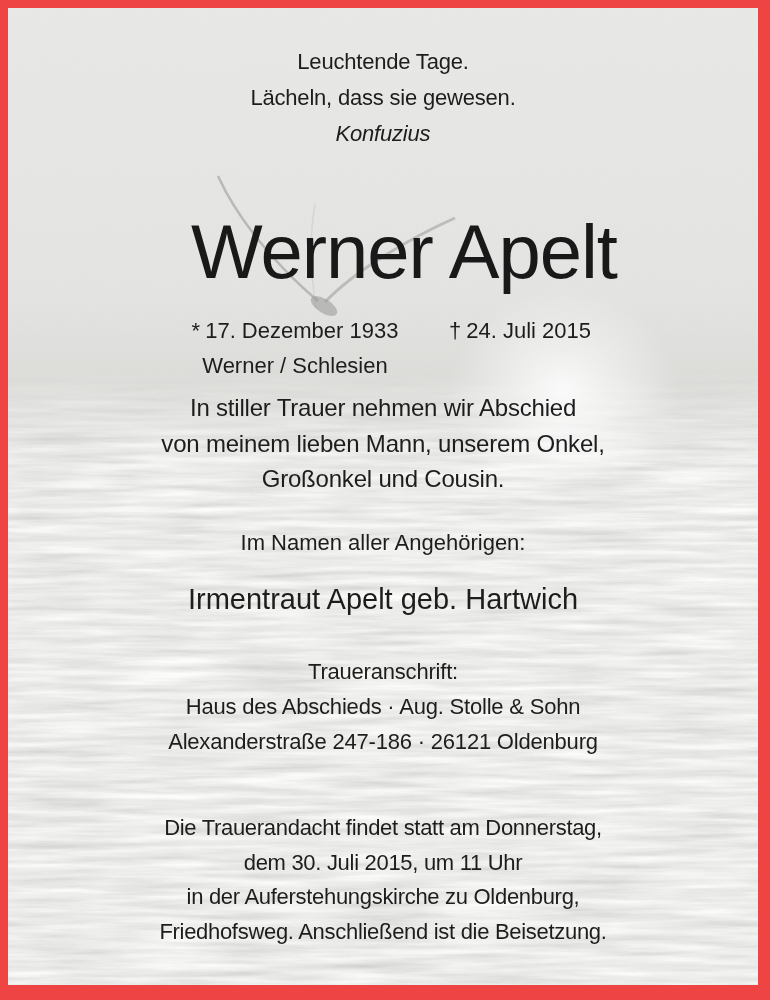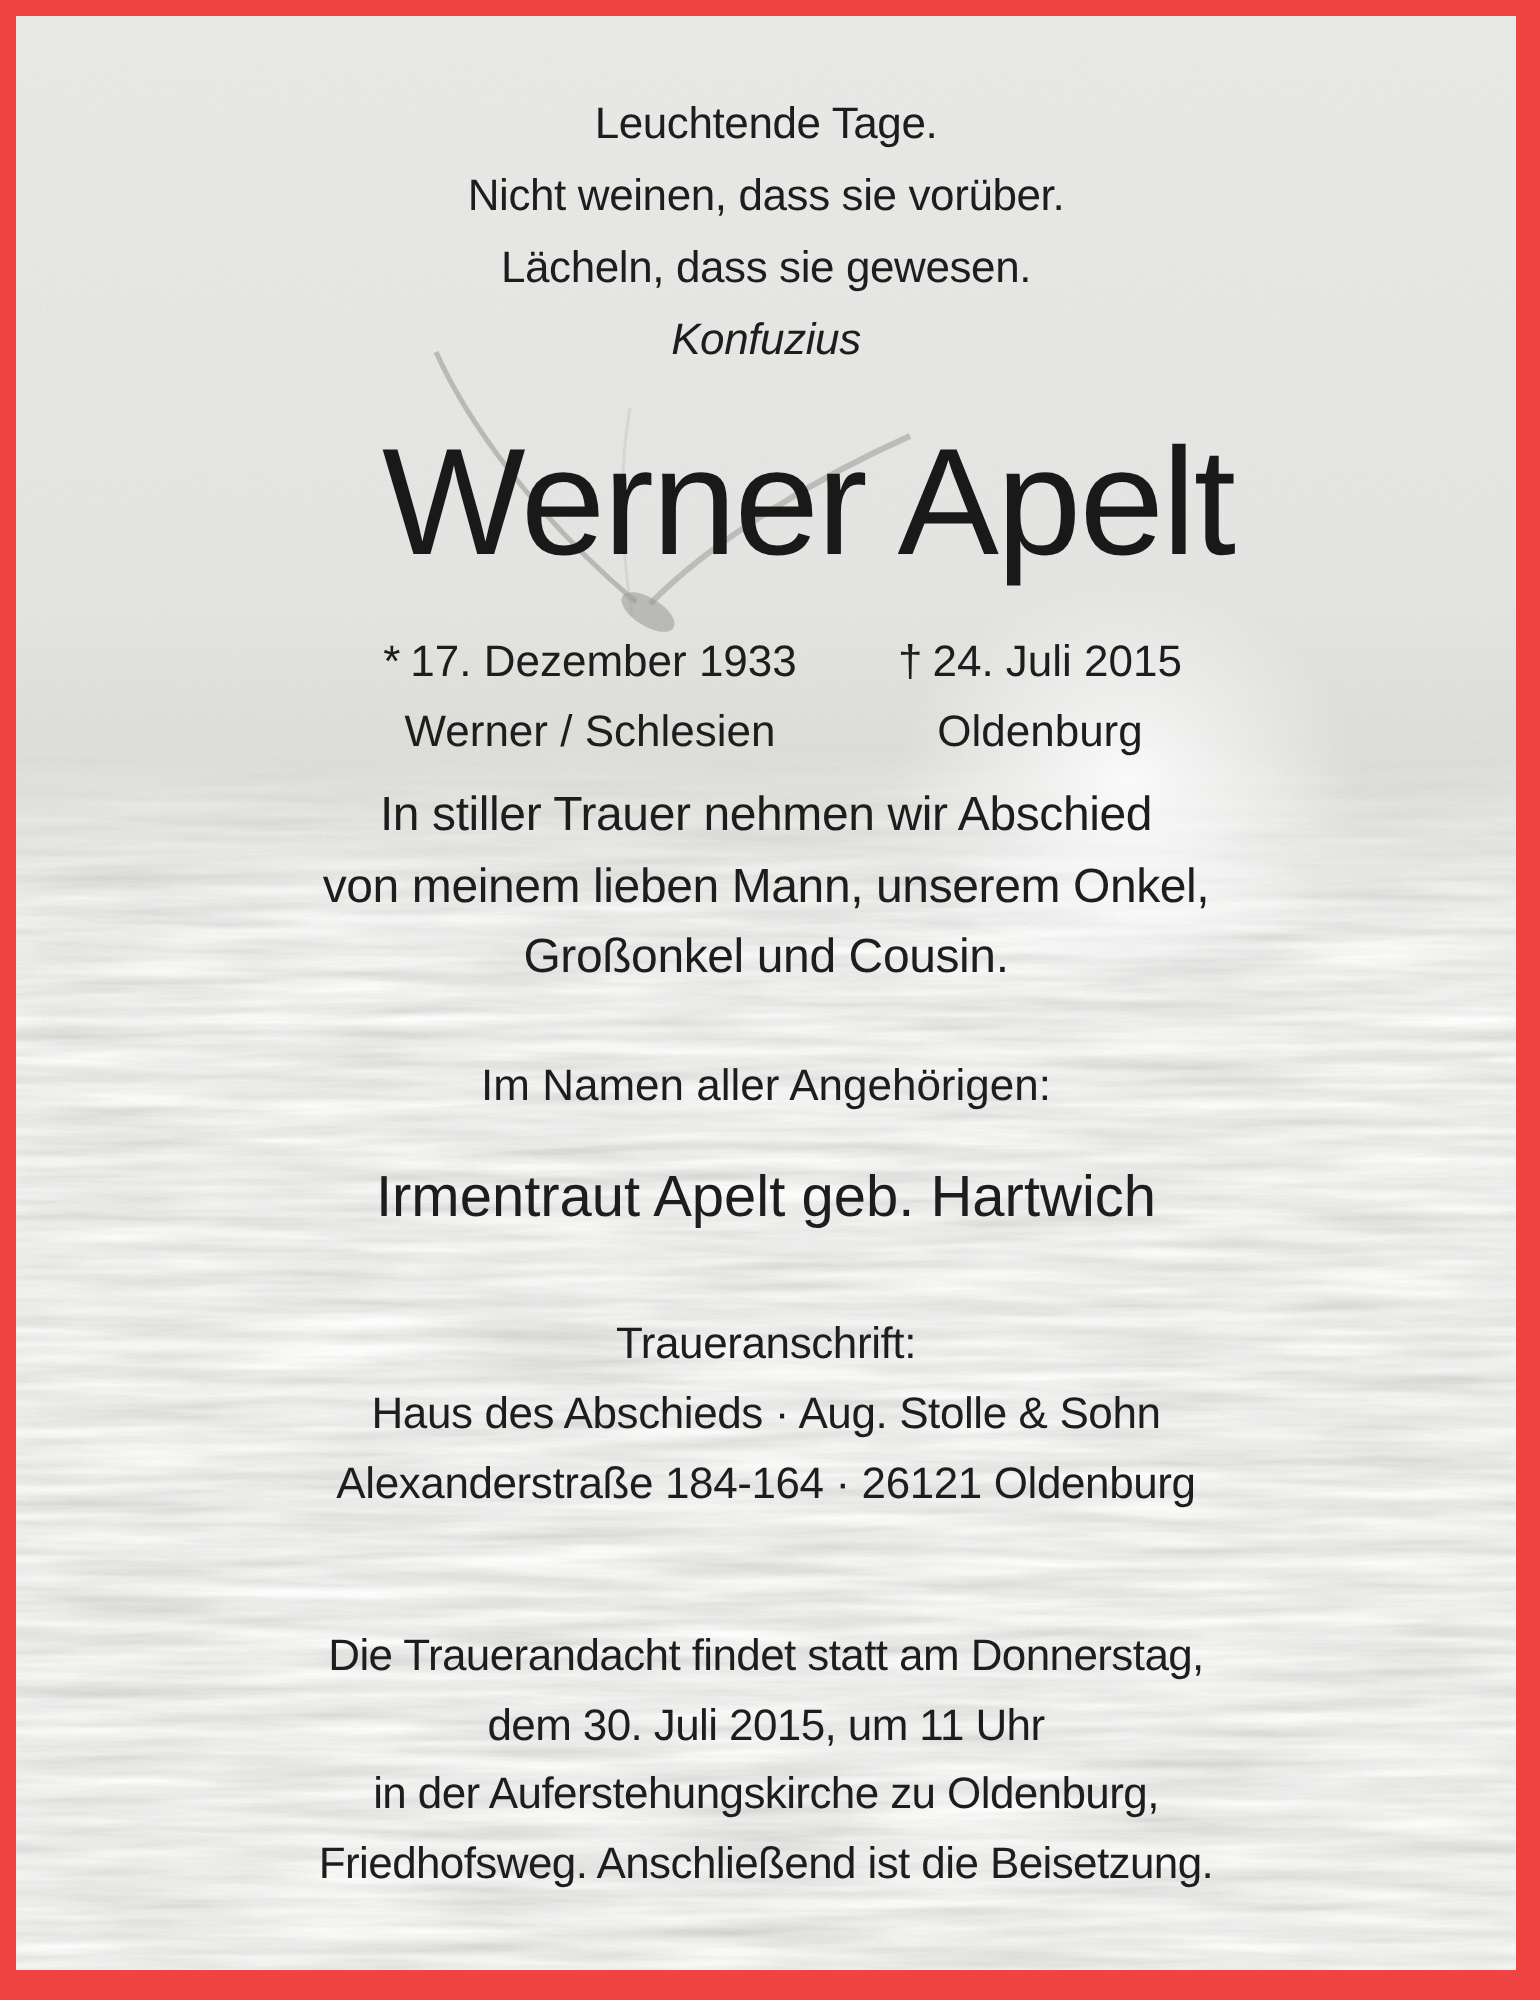--- a/index.html
+++ b/index.html
@@ -108,52 +108,50 @@
       <path d="M50,18 C68,58 105,105 150,143" stroke="#a9a9a6" stroke-width="2.5" fill="none" opacity="0.75"></path>
       <path d="M287,60 C242,80 188,112 157,144" stroke="#b1b1ae" stroke-width="3" fill="none" opacity="0.8"></path>
       <path d="M148,150 C143,118 141,80 147,46" stroke="#c4c4c1" stroke-width="1.5" fill="none" opacity="0.45"></path>
       <ellipse cx="156" cy="148" rx="15" ry="7" fill="#989895" opacity="0.55" transform="rotate(32 156 148)"></ellipse>
     </svg>
 
     <div class="content">
 
       <div class="quote">
         <div>Leuchtende Tage.</div>
-        <div>Nicht weinen, dass sie vorüber.</div>
         <div>Lächeln, dass sie gewesen.</div>
         <div class="attr">Konfuzius</div>
       </div>
 
       <h1 class="name">Werner Apelt</h1>
 
       <div class="dates">
         <div class="col col-birth">
           <div><span class="sym">*</span><span>17. Dezember 1933</span></div>
           <div>Werner / Schlesien</div>
         </div>
         <div class="col col-death">
           <div><span class="sym">†</span><span>24. Juli 2015</span></div>
-          <div>Oldenburg</div>
         </div>
       </div>
 
       <div class="mourning">
         <div>In stiller Trauer nehmen wir Abschied</div>
         <div>von meinem lieben Mann, unserem Onkel,</div>
         <div>Großonkel und Cousin.</div>
       </div>
 
       <div class="on-behalf">Im Namen aller Angehörigen:</div>
 
       <div class="chief">Irmentraut Apelt geb. Hartwich</div>
 
       <div class="address">
         <div>Traueranschrift:</div>
         <div>Haus des Abschieds · Aug. Stolle &amp; Sohn</div>
-        <div>Alexanderstraße 184-164 · 26121 Oldenburg</div>
+        <div>Alexanderstraße 247-186 · 26121 Oldenburg</div>
       </div>
 
       <div class="service">
         <div>Die Trauerandacht findet statt am Donnerstag,</div>
         <div>dem 30. Juli 2015, um 11 Uhr</div>
         <div>in der Auferstehungskirche zu Oldenburg,</div>
         <div>Friedhofsweg. Anschließend ist die Beisetzung.</div>
       </div>
 
     </div>

